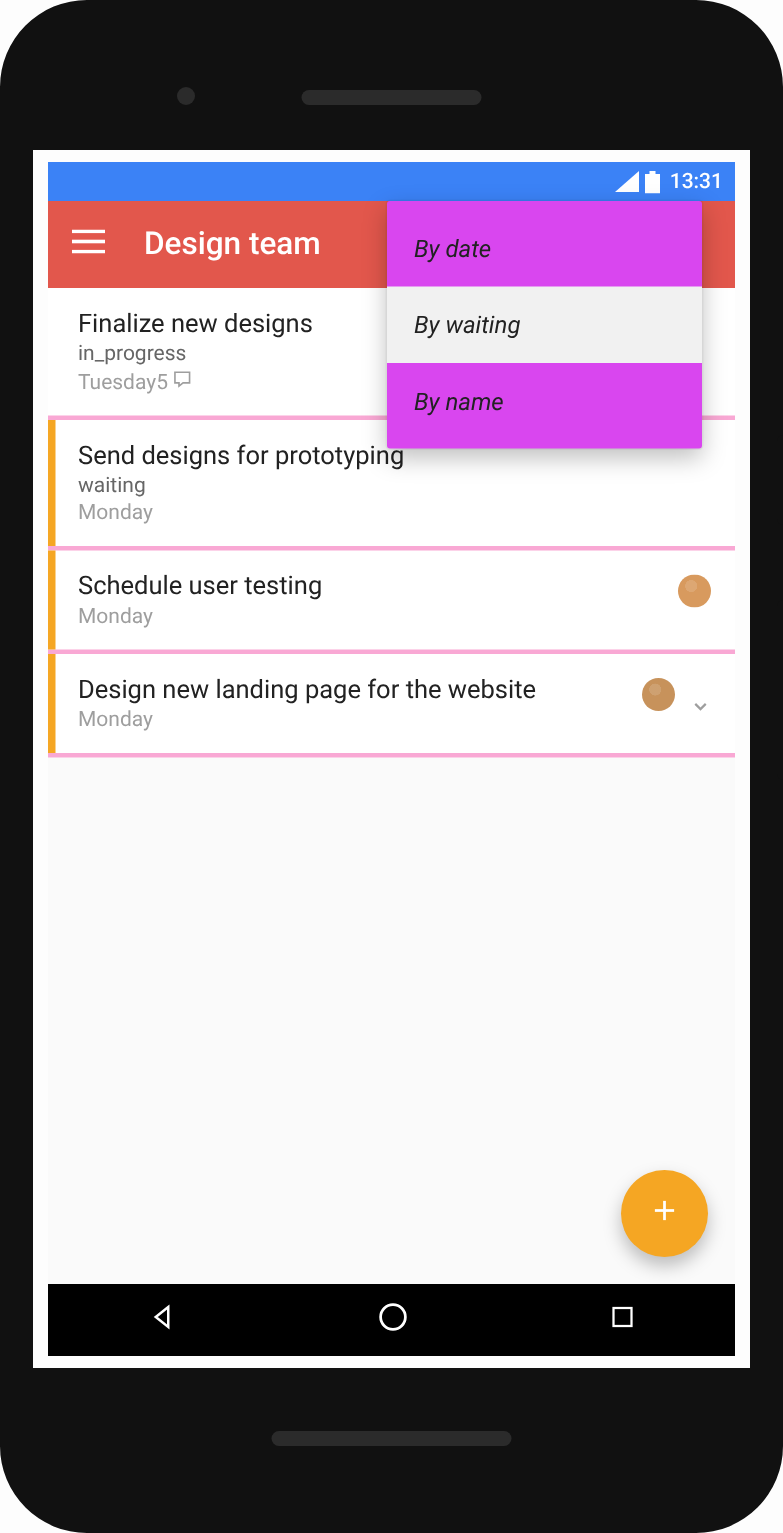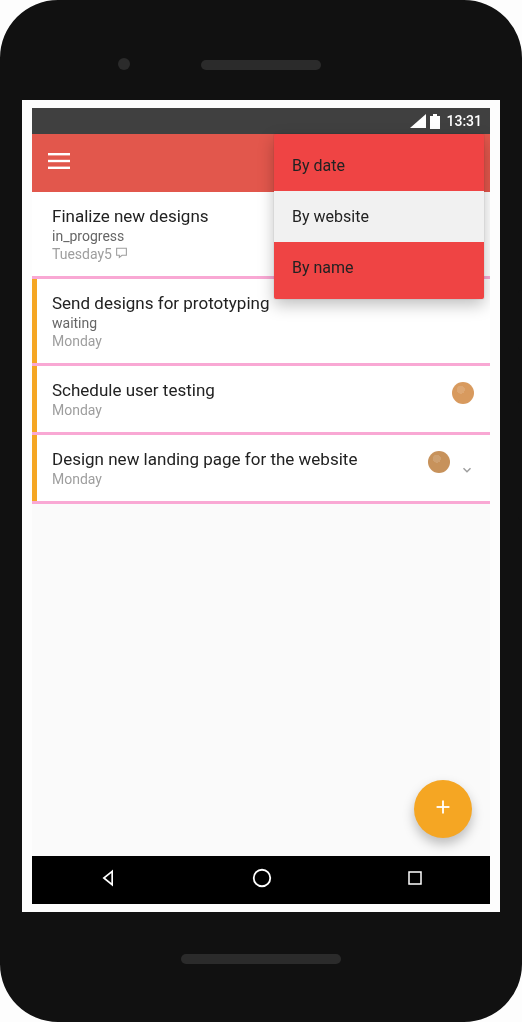--- a/index.html
+++ b/index.html
@@ -74,21 +74,21 @@
     right: 32px;
     top: 108px;
     bottom: 118px;
     background: #fafafa;
     overflow: hidden;
   }
 
   
   .status-bar {
     height: 26px;
-    background: #404040;
+    background: #3b82f6;
     display: flex;
     align-items: center;
     justify-content: flex-end;
     padding: 0 8px;
     color: #fff;
     font-size: 14px;
     font-weight: 500;
   }
   .status-bar svg { display: block; }
   .status-time { margin-left: 6px; }
@@ -166,27 +166,28 @@
   .chevron {
     color: #9e9e9e;
     align-self: center;
     padding-top: 4px;
   }
 
   
   .menu {
     position: absolute;
     top: 26px;          
-    right: 6px;
+    right: 22px;
     width: 210px;
-    background: #ef4444;
+    background: #d946ef;
     border-radius: 2px;
     box-shadow: 0 6px 16px rgba(0,0,0,.25), 0 0 0 1px rgba(0,0,0,.04);
     padding: 6px 0;
     z-index: 10;
+    font-style: italic;
   }
   .menu-item {
     padding: 16px 18px;
     font-size: 16px;
     color: #222;
     cursor: pointer;
   }
   .menu-item.selected {
     background: #f1f1f1;
   }
@@ -242,20 +243,21 @@
     </div>
 
     <div class="app-bar">
       <span>
         <svg width="22" height="16" viewBox="0 0 22 16">
           <rect y="0" width="22" height="2.4" fill="#fff"></rect>
           <rect y="6.8" width="22" height="2.4" fill="#fff"></rect>
           <rect y="13.6" width="22" height="2.4" fill="#fff"></rect>
         </svg>
       </span>
+      <span class="app-title">Design team</span>
     </div>
 
     <div class="content">
 
       <div class="task">
         <div class="task-body">
           <div class="task-title">Finalize new designs</div>
           <div class="task-status">in_progress</div>
           <div class="task-meta">
             <span>Tuesday</span>
@@ -310,21 +312,21 @@
                 <path fill="none" stroke="#9e9e9e" stroke-width="2.5" d="M6 9l6 6 6-6"></path>
               </svg>
           </span>
         </div>
       </div>
 
     </div>
 
     <div class="menu">
       <div class="menu-item">By date</div>
-      <div class="menu-item selected">By website</div>
+      <div class="menu-item selected">By waiting</div>
       <div class="menu-item">By name</div>
     </div>
 
     <div class="fab">
       <span>
         <svg width="22" height="22" viewBox="0 0 24 24">
           <path d="M11 5h2v14h-2z" fill="#fff"></path>
           <path d="M5 11h14v2H5z" fill="#fff"></path>
         </svg>
       </span>

